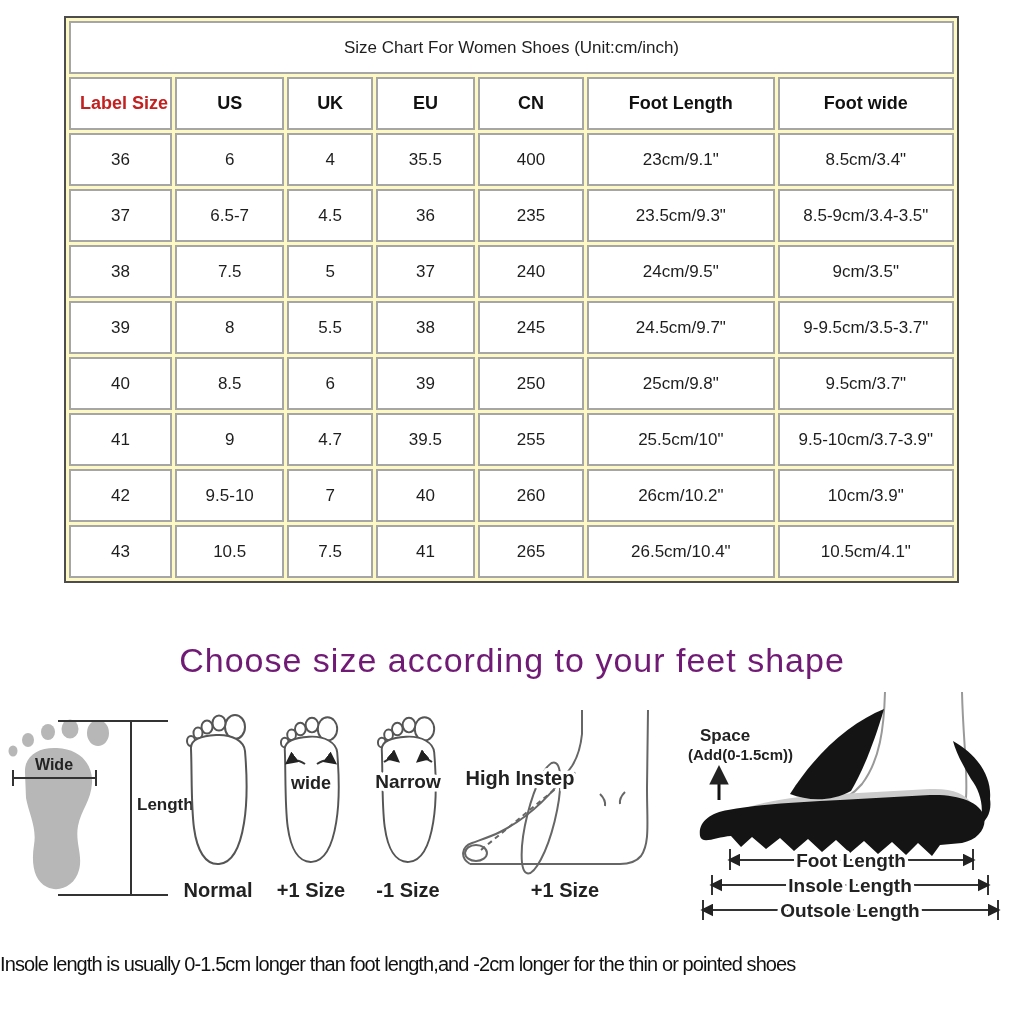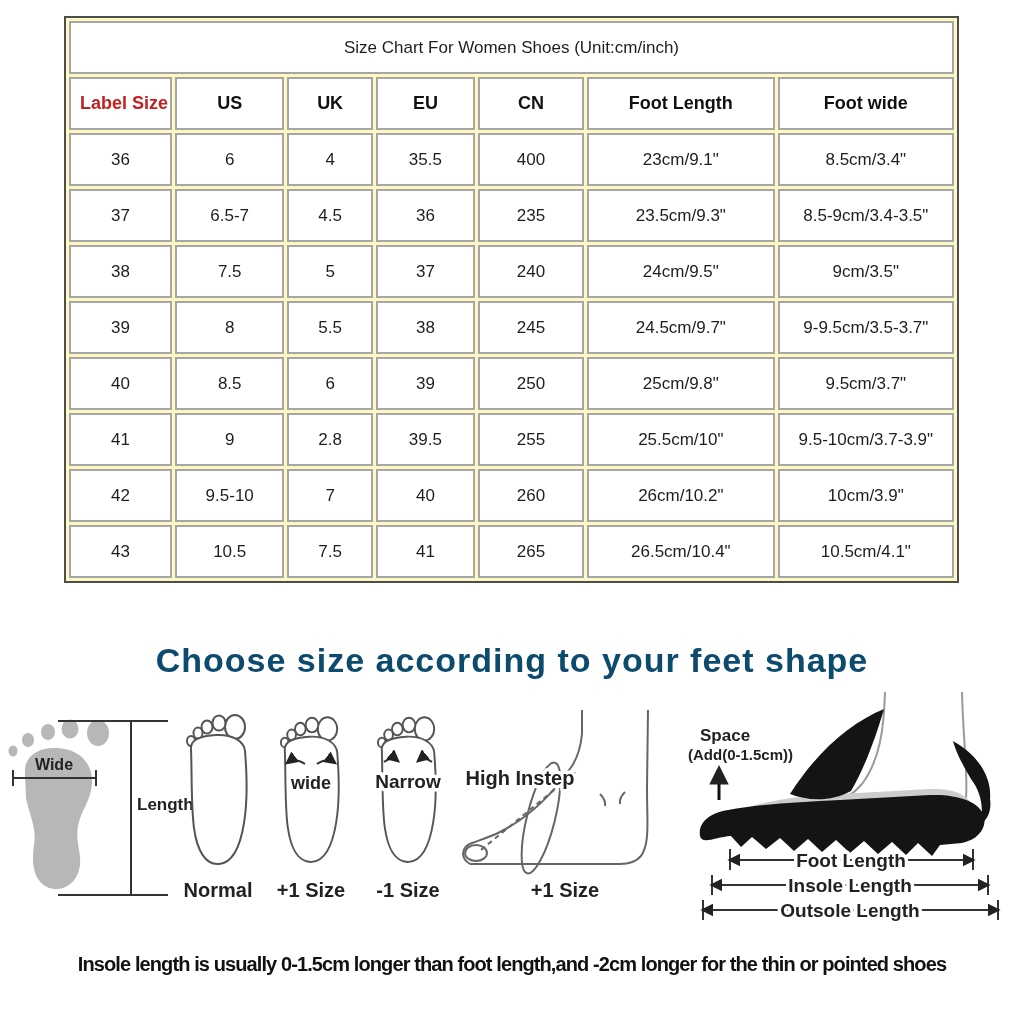--- a/index.html
+++ b/index.html
@@ -20,33 +20,33 @@
     overflow:hidden;white-space:nowrap;
   }
   table.size-table th{font-size:18px;font-weight:700;color:#111;}
   table.size-table th:first-child{color:#c32020;text-align:right;}
   td.tbl-title{
     background:#d3d3d3;font-size:17px;font-weight:400;color:#1a1a1a;
   }
   
   .big-heading{
     position:absolute;top:641px;left:0;width:1024px;text-align:center;
-    font-size:34px;font-weight:700;letter-spacing:1px;color:#0c4a6e;
+    font-size:34px;font-weight:400;letter-spacing:1px;color:#701a75;
     white-space:nowrap;
   }
   
   .diagram-svg{position:absolute;left:0;top:686px;}
   .foot{fill:#ffffff;stroke:#555555;stroke-width:2;}
   .ink{stroke:#333333;stroke-width:2;fill:none;}
   .lbl{font-family:"Liberation Sans",sans-serif;fill:#222;}
   .halo{paint-order:stroke;stroke:#ffffff;stroke-width:7;stroke-linejoin:round;}
   
   .footnote{
-    position:absolute;top:953px;left:0;width:1024px;text-align:center;
-    font-size:20px;font-weight:700;letter-spacing:-0.9px;color:#111;
+    position:absolute;top:953px;left:0;width:1024px;text-align:left;
+    font-size:20px;font-weight:400;letter-spacing:-0.9px;color:#111;
     white-space:nowrap;
   }
 </style>
 </head>
 <body>
 
 <div class="tbl-wrap">
   <table class="size-table">
     <colgroup>
       <col style="width:100px">
@@ -113,21 +113,21 @@
           <td>8.5</td>
           <td>6</td>
           <td>39</td>
           <td>250</td>
           <td>25cm/9.8"</td>
           <td>9.5cm/3.7"</td>
         </tr>
         <tr>
           <td>41</td>
           <td>9</td>
-          <td>2.8</td>
+          <td>4.7</td>
           <td>39.5</td>
           <td>255</td>
           <td>25.5cm/10"</td>
           <td>9.5-10cm/3.7-3.9"</td>
         </tr>
         <tr>
           <td>42</td>
           <td>9.5-10</td>
           <td>7</td>
           <td>40</td>

